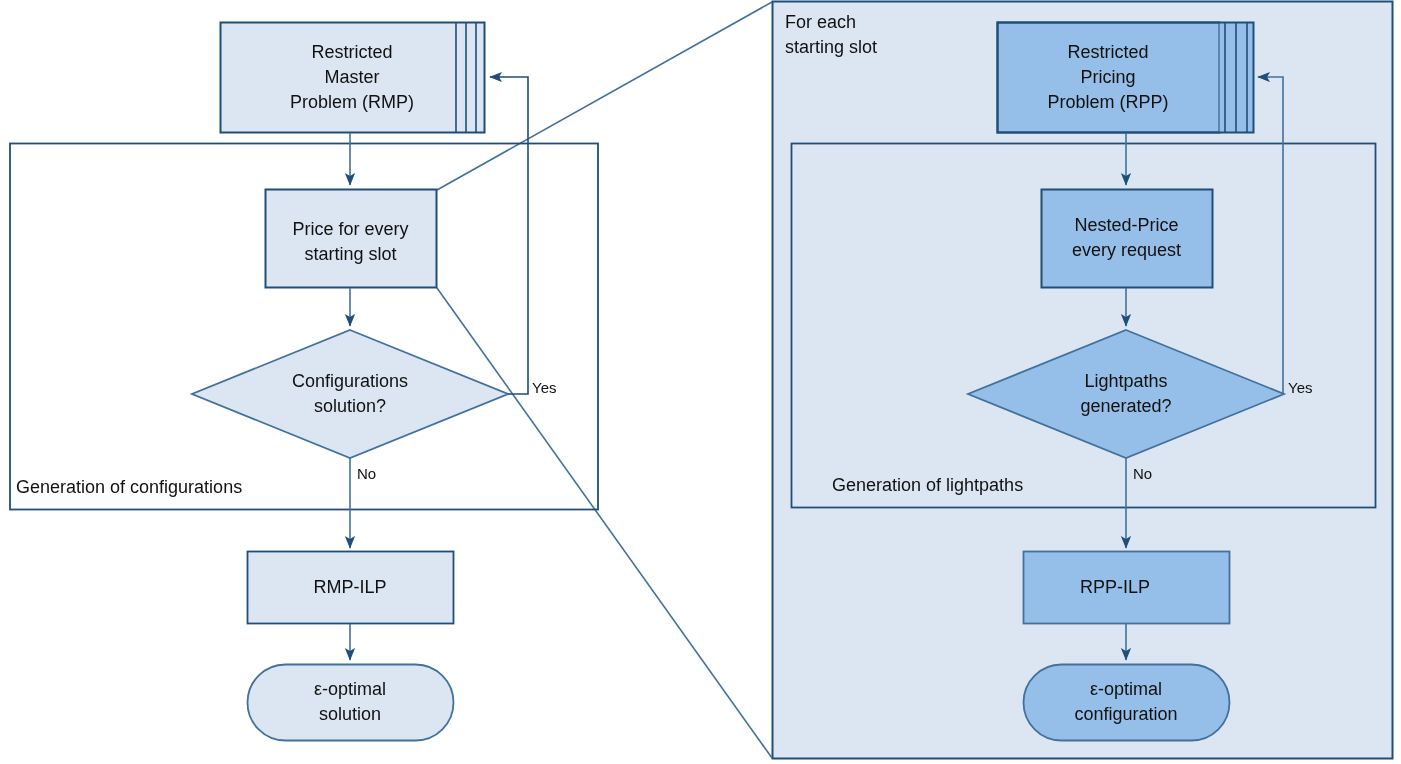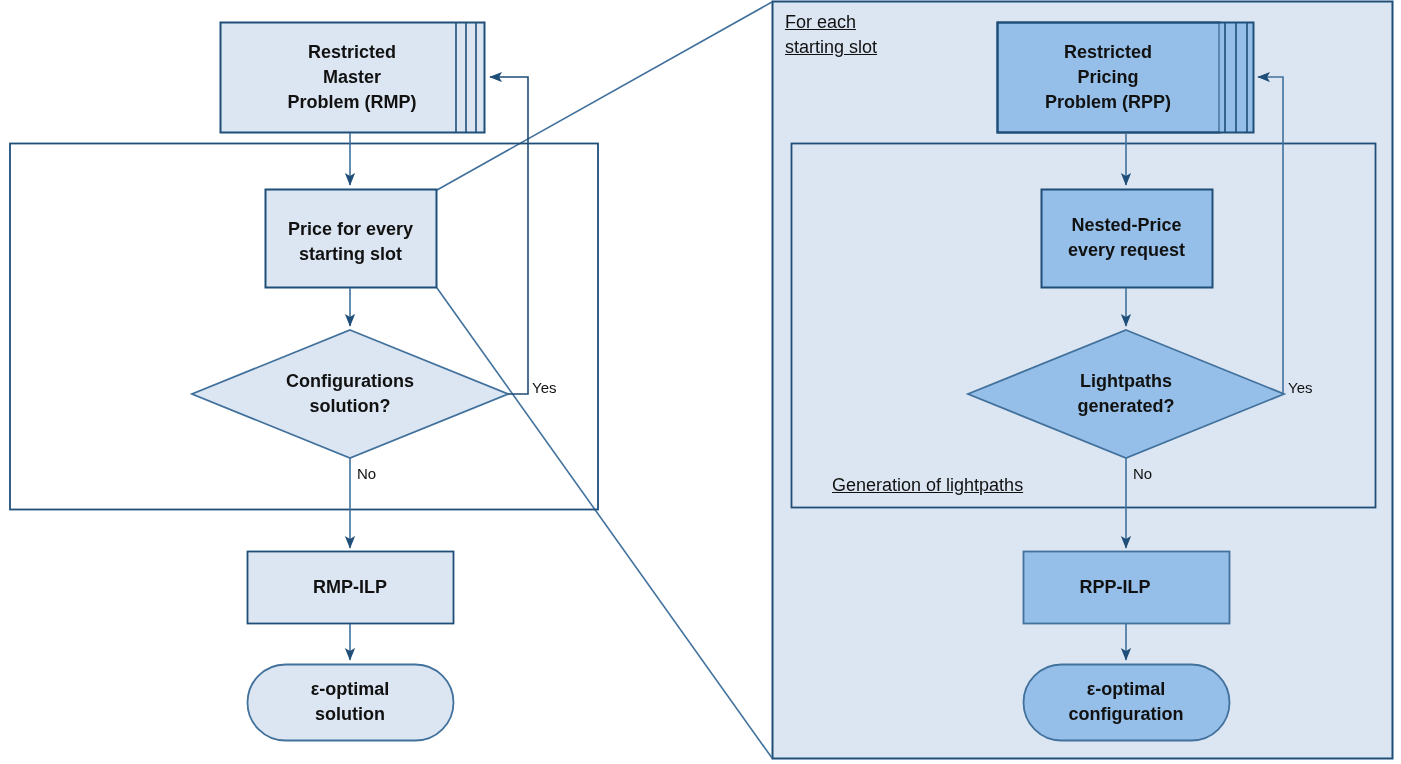--- a/index.html
+++ b/index.html
@@ -31,29 +31,27 @@
     position: absolute;
     display: flex;
     align-items: center;
     justify-content: center;
     text-align: center;
     font-size: 18px;
     line-height: 25px;
     color: #111111;
     white-space: pre-line;
     pointer-events: none;
-    font-weight: bold;
   }
   .free-text {
     position: absolute;
     font-size: 18px;
     line-height: 25px;
     color: #111111;
     white-space: pre-line;
-    text-decoration: underline;
   }
   .label-small {
     position: absolute;
     font-size: 15px;
     color: #111111;
   }
 </style>
 </head>
 <body>
 
@@ -140,20 +138,21 @@
 starting slot</div>
 
   <div class="node-text" style="left:222px; top:355px; width:256px; height:78px;">Configurations
 solution?</div>
 
   <div class="node-text" style="left:247px; top:551px; width:206px; height:72px;">RMP-ILP</div>
 
   <div class="node-text" style="left:247px; top:664px; width:206px; height:76px;">ε-optimal
 solution</div>
 
+  <div class="free-text" style="left:16px; top:475px;">Generation of configurations</div>
 
   <div class="label-small" style="left:532px; top:379px;">Yes</div>
 
   <div class="label-small" style="left:357px; top:465px;">No</div>
 
   <div class="free-text" style="left:785px; top:10px;">For each
 starting slot</div>
 
   <div class="node-text" style="left:997px; top:22px; width:222px; height:110px;">Restricted
 Pricing

